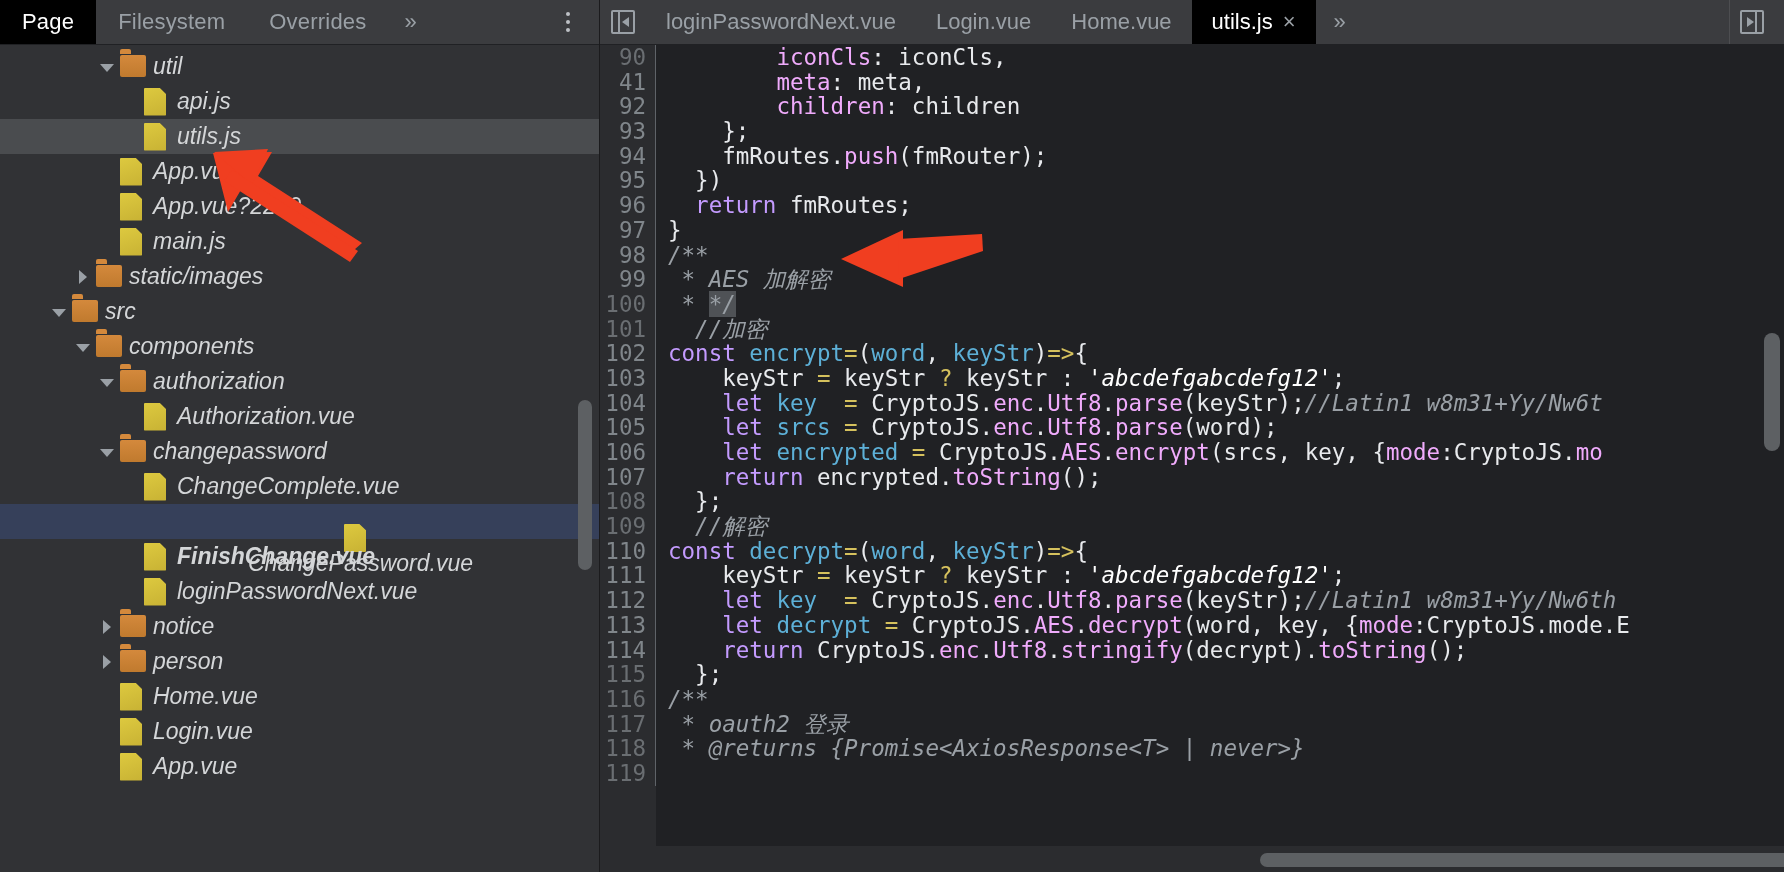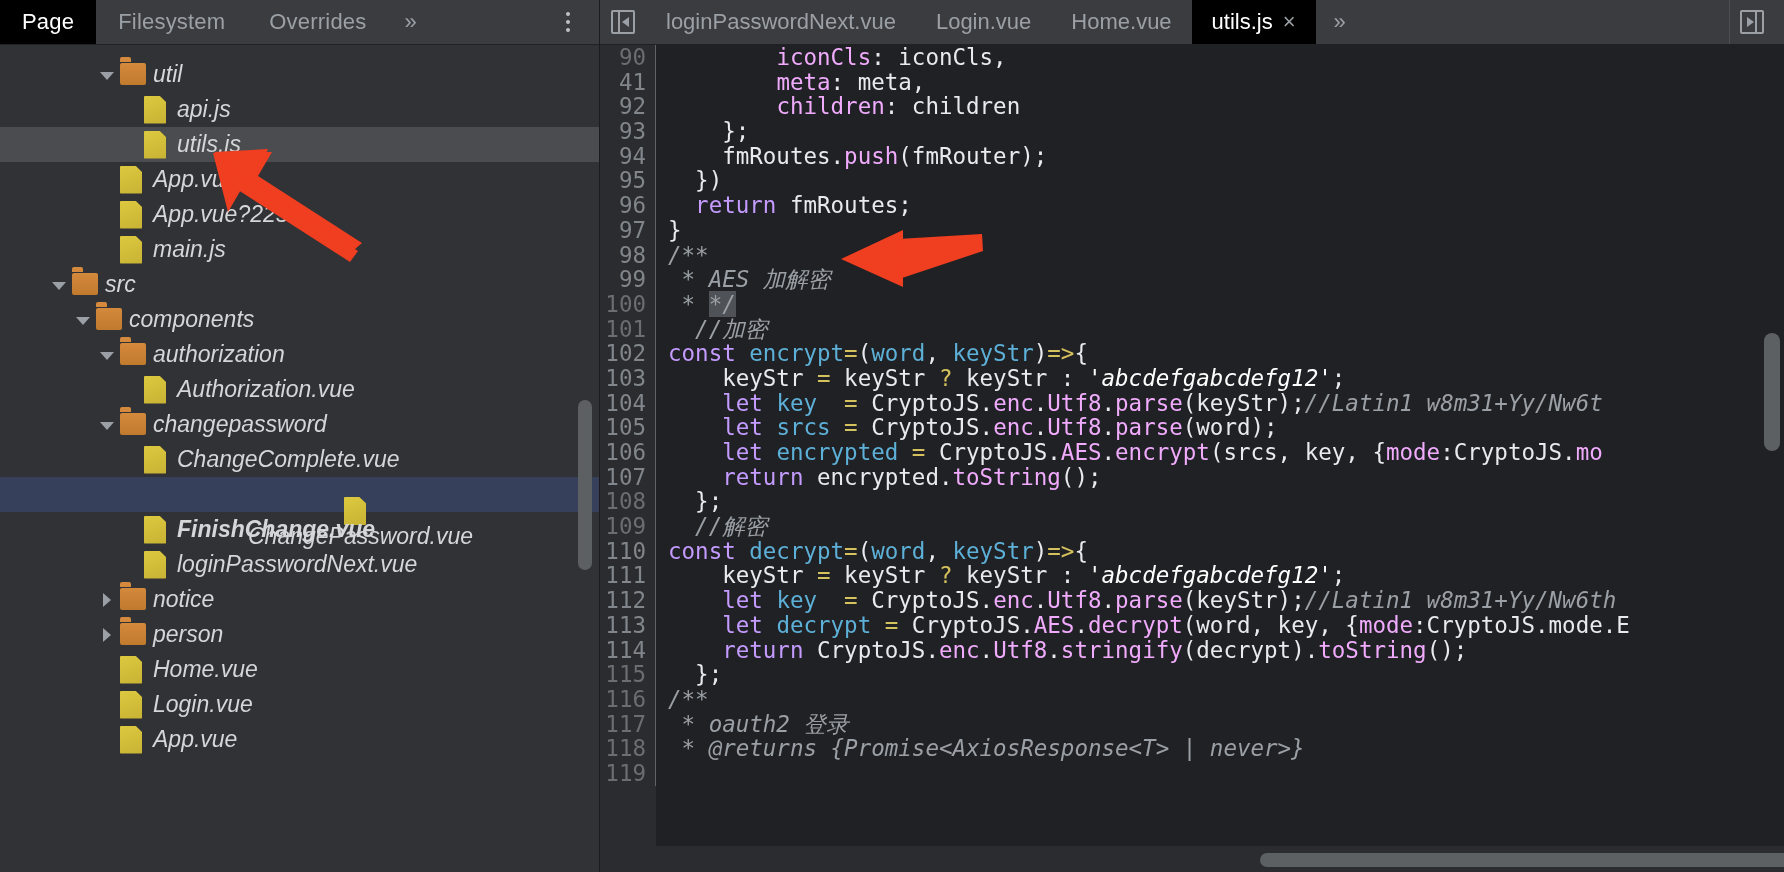--- a/index.html
+++ b/index.html
@@ -223,21 +223,21 @@
         <span>»</span>
       </div>
       <div class="nav-kebab">
         <span></span>
         <span></span>
         <span></span>
       </div>
     </div>
 
     <div class="tree" id="file-tree">
-        <div class="tree-row" style="padding-left: 98px; margin-top: 8px;">
+        <div class="tree-row" style="padding-left: 98px;">
           <span class="twisty open"></span>
           <span class="ic">
             <span class="ic-folder" style="display: block;"></span>
           </span>
           <span class="tree-label">util</span>
         </div>
         <div class="tree-row" style="padding-left: 122px;">
           <span class="twisty"></span>
           <span class="ic">
             <span class="ic-file" style="display: block;"></span>
@@ -264,20 +264,27 @@
             <span class="ic-file" style="display: block;"></span>
           </span>
           <span class="tree-label">App.vue?2259</span>
         </div>
         <div class="tree-row" style="padding-left: 98px;">
           <span class="twisty"></span>
           <span class="ic">
             <span class="ic-file" style="display: block;"></span>
           </span>
           <span class="tree-label">main.js</span>
+        </div>
+        <div class="tree-row" style="padding-left: 74px;">
+          <span class="twisty closed"></span>
+          <span class="ic">
+            <span class="ic-folder" style="display: block;"></span>
+          </span>
+          <span class="tree-label">static/images</span>
         </div>
         <div class="tree-row" style="padding-left: 50px;">
           <span class="twisty open"></span>
           <span class="ic">
             <span class="ic-folder" style="display: block;"></span>
           </span>
           <span class="tree-label">src</span>
         </div>
         <div class="tree-row" style="padding-left: 74px;">
           <span class="twisty open"></span>

